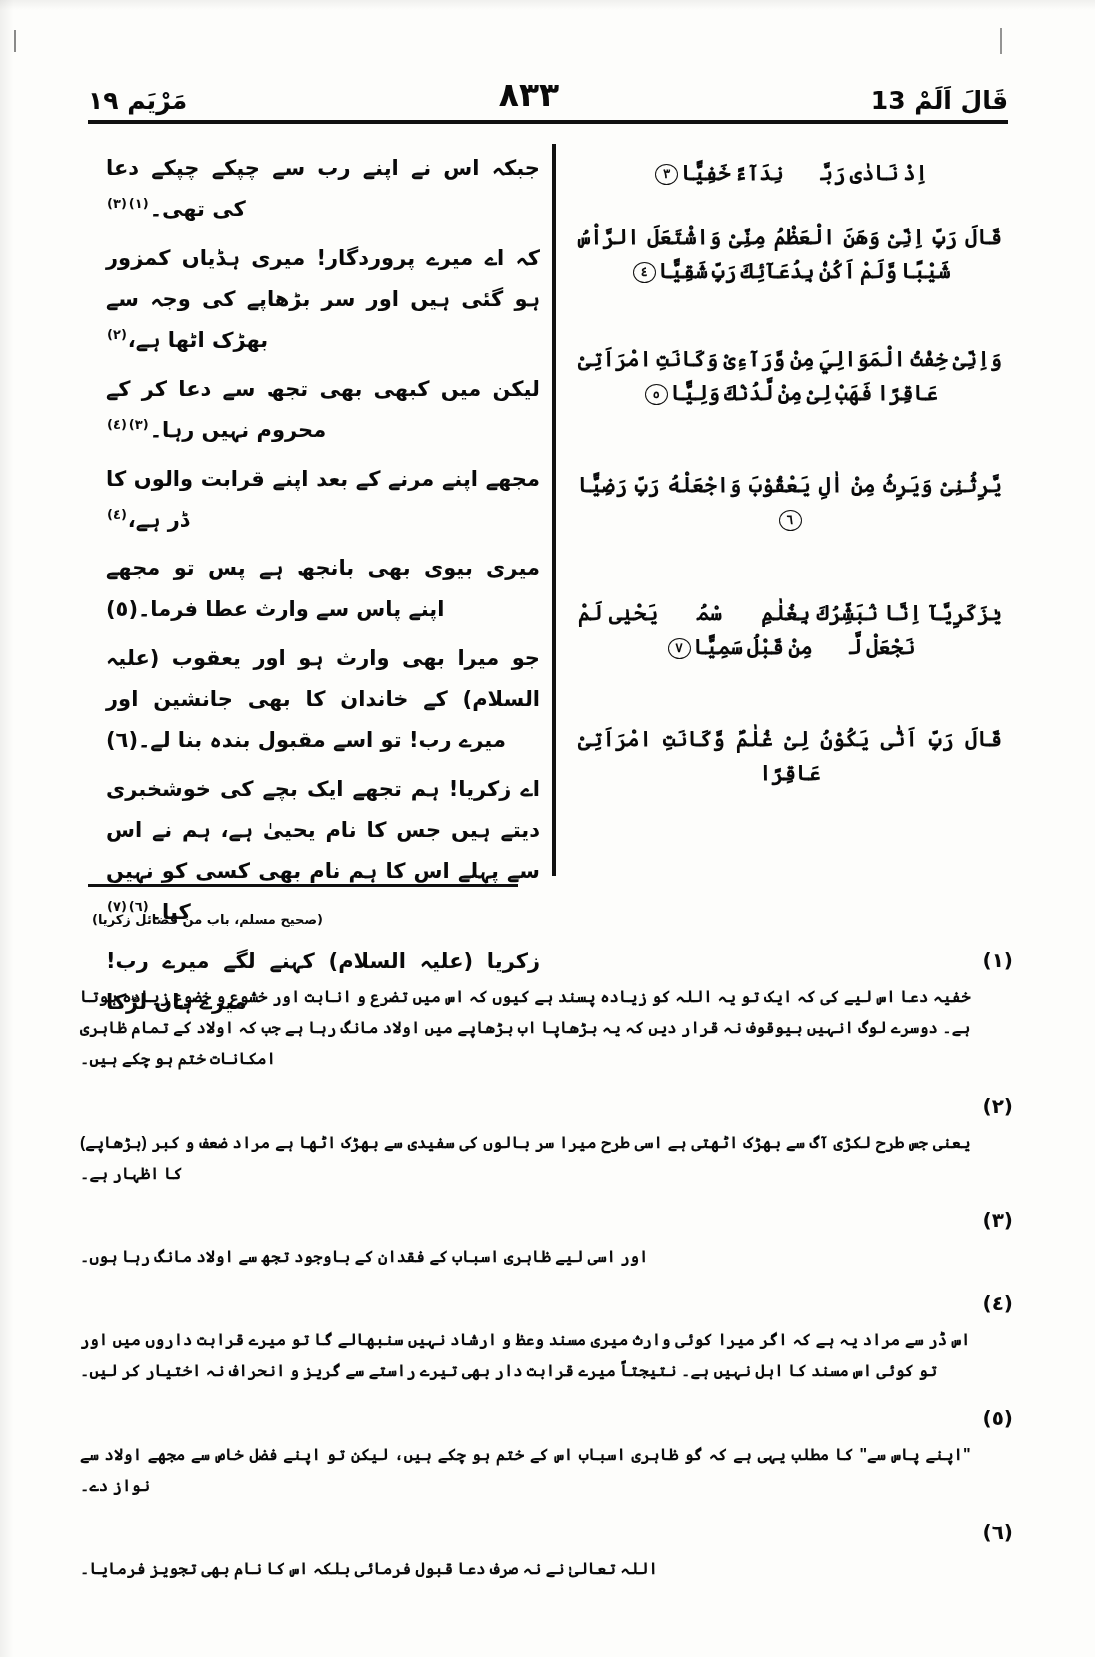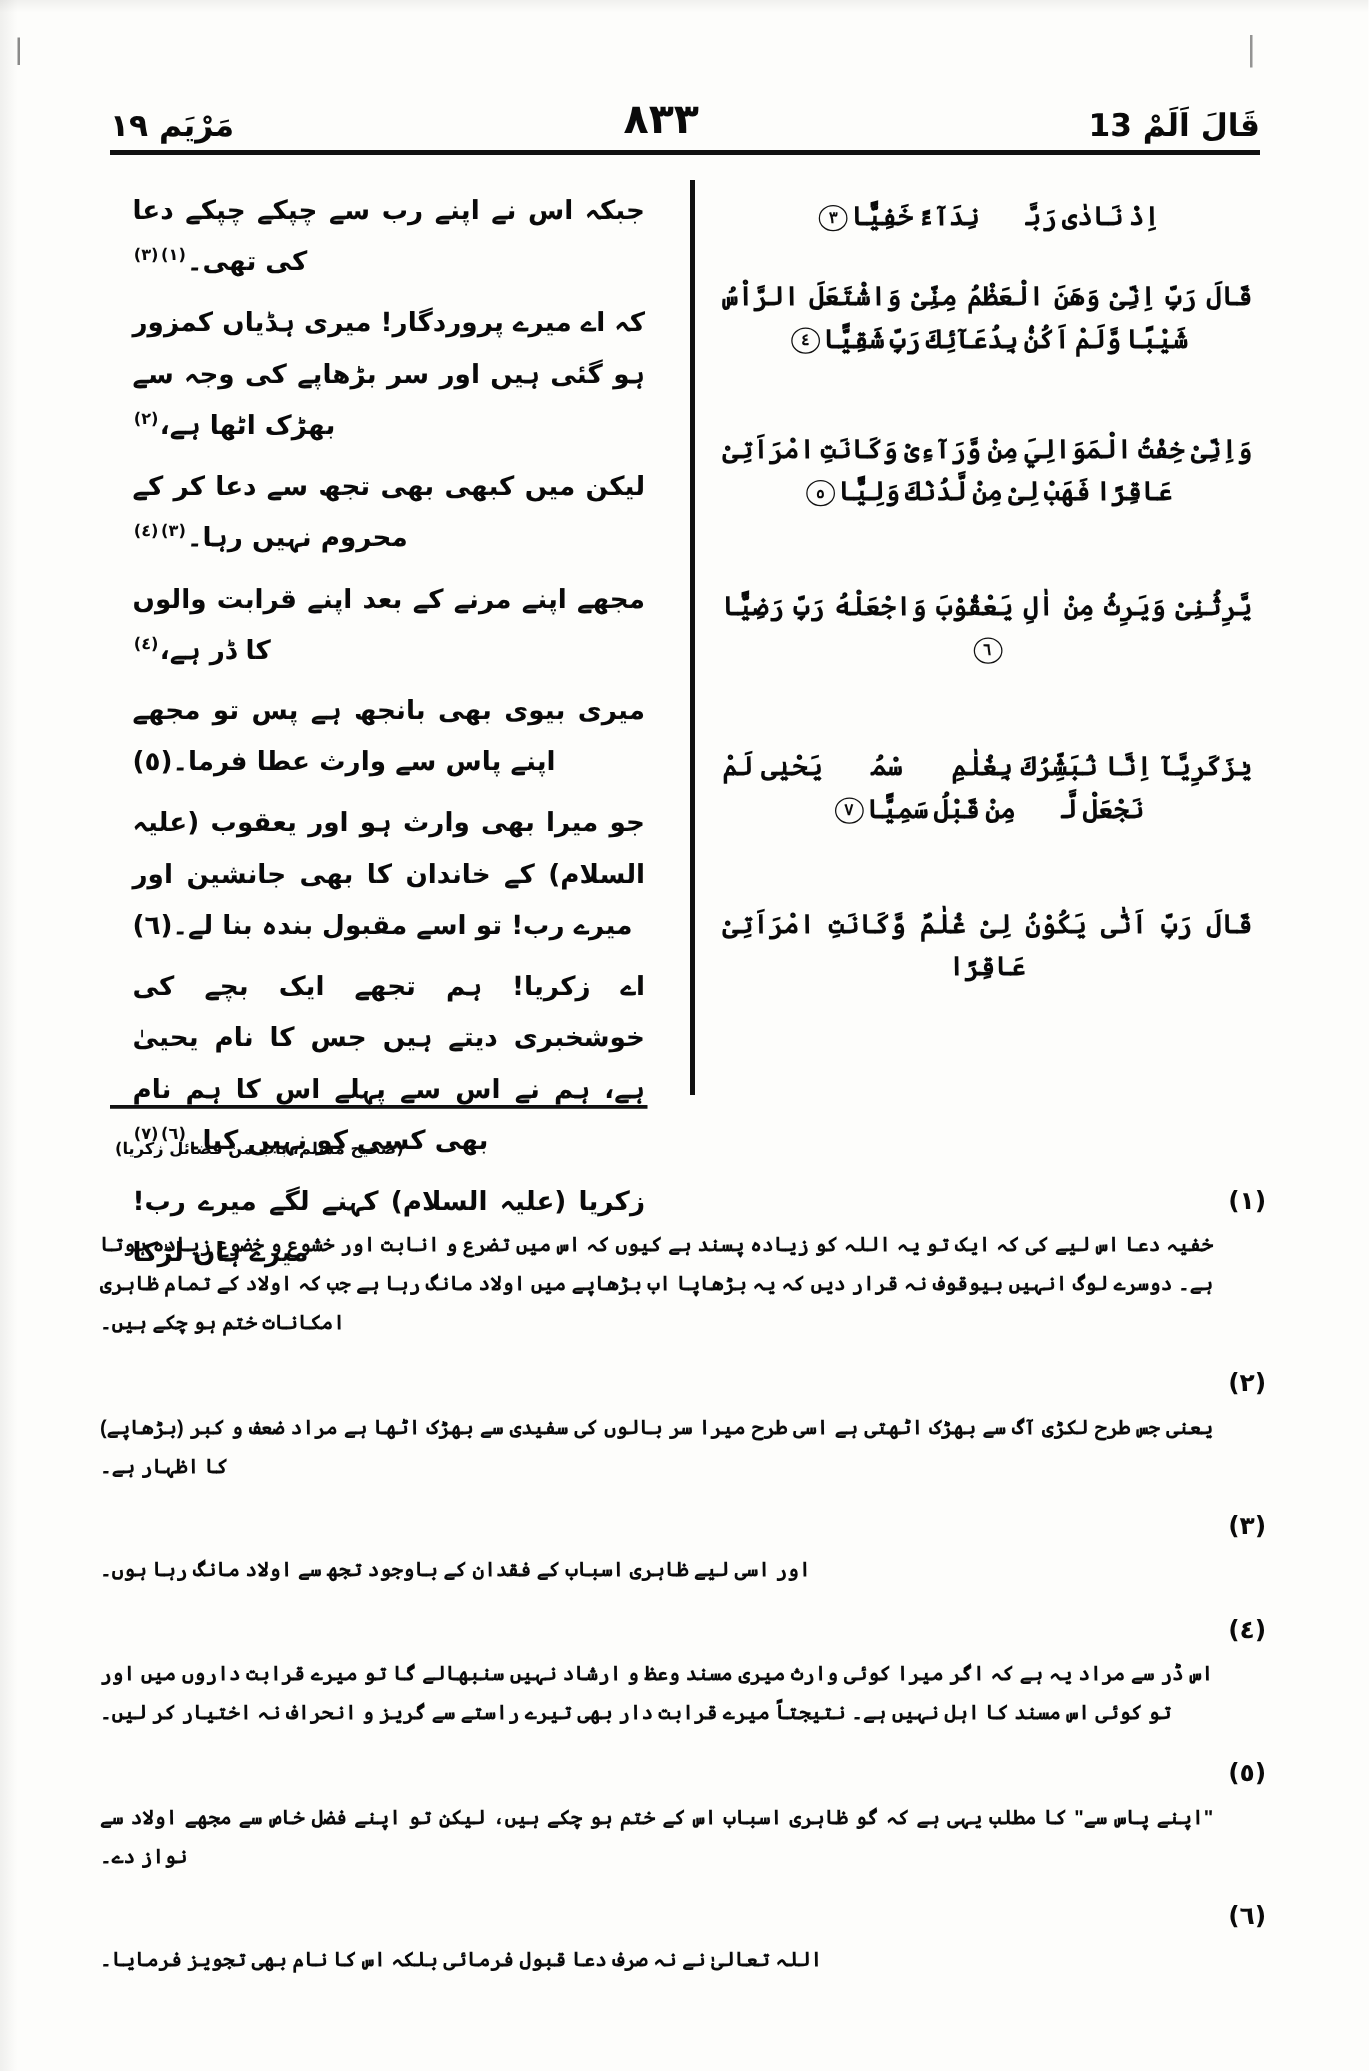--- a/index.html
+++ b/index.html
@@ -96,21 +96,21 @@
     direction: rtl;
   }
   .col-divider {
     width: 4px;
     background: #111;
     margin: 2px 0 6px 0;
     flex: 0 0 4px;
   }
   .col-urdu {
     width: 452px;
-    padding: 6px 36px 0 6px;
+    padding: 6px 12px 0 6px;
     box-sizing: border-box;
     direction: rtl;
   }
 
   .ayah {
     direction: rtl;
     text-align: justify;
     text-align-last: center;
     font-family: Liberation Serif, serif;
     font-size: 21px;

